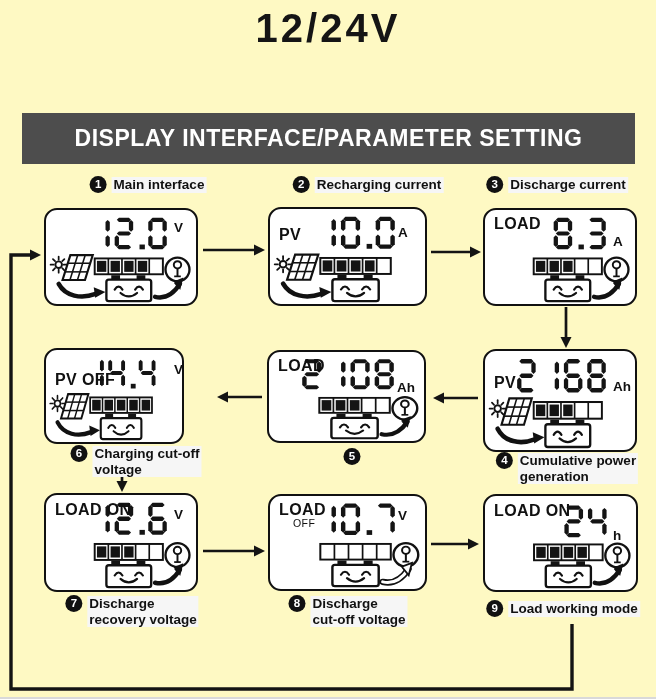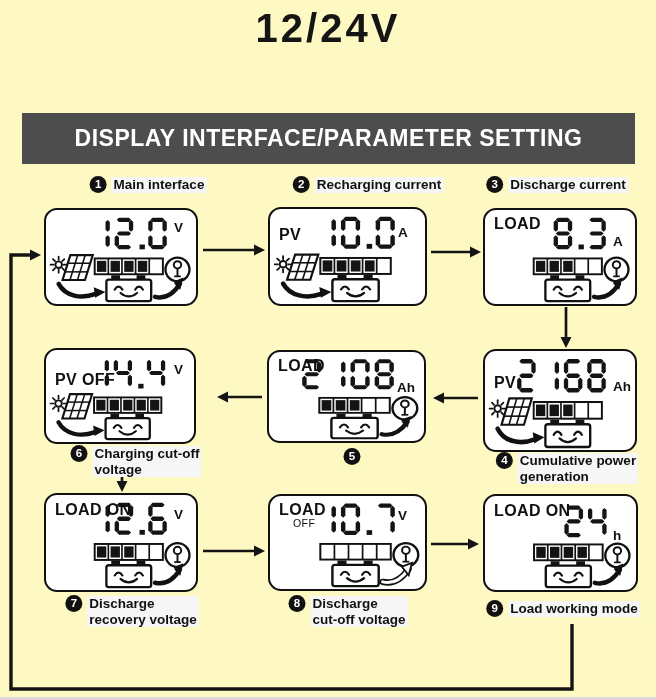--- a/index.html
+++ b/index.html
@@ -414,21 +414,21 @@
         <div class="lcd-label" style="top: 8px;">LOAD</div>
         <div class="lcd-unit" style="top: 28px;">Ah</div>
       </div>
       <div class="caption" style="left: 136px; top: 446px;">
         <span class="num">6</span>
         <span class="cap-lines">
           <span>Charging cut-off</span>
           <span>voltage</span>
         </span>
       </div>
-      <div class="lcd" style="left: 44px; top: 348px; width: 152px; height: 96px;">
+      <div class="lcd" style="left: 44px; top: 348px; width: 140px; height: 96px;">
         <svg viewBox="0 0 154 98" preserveAspectRatio="none">
           <g>
             <polygon points="63.300000000000004,10.4 65.5,12.600000000000001 65.5,20.6 63.300000000000004,22.8 61.1,20.6 61.1,12.600000000000001" fill="#141414"></polygon>
             <polygon points="63.300000000000004,26.2 65.5,28.4 65.5,36.4 63.300000000000004,38.6 61.1,36.4 61.1,28.4" fill="#141414"></polygon>
             <polygon points="72.7,10.4 74.9,12.600000000000001 74.9,20.6 72.7,22.8 70.5,20.6 70.5,12.600000000000001" fill="#141414"></polygon>
             <polygon points="87.3,10.4 89.5,12.600000000000001 89.5,20.6 87.3,22.8 85.1,20.6 85.1,12.600000000000001" fill="#141414"></polygon>
             <polygon points="72.7,24.5 74.9,22.3 85.10000000000001,22.3 87.3,24.5 85.10000000000001,26.700000000000003 74.9,26.700000000000003" fill="#141414"></polygon>
             <polygon points="87.3,26.2 89.5,28.4 89.5,36.4 87.3,38.6 85.1,36.4 85.1,28.4" fill="#141414"></polygon>
             <rect x="96" y="36" width="5.5" height="5" fill="#141414"></rect>
             <polygon points="107.2,10.4 109.4,12.600000000000001 109.4,20.6 107.2,22.8 105,20.6 105,12.600000000000001" fill="#141414"></polygon>

